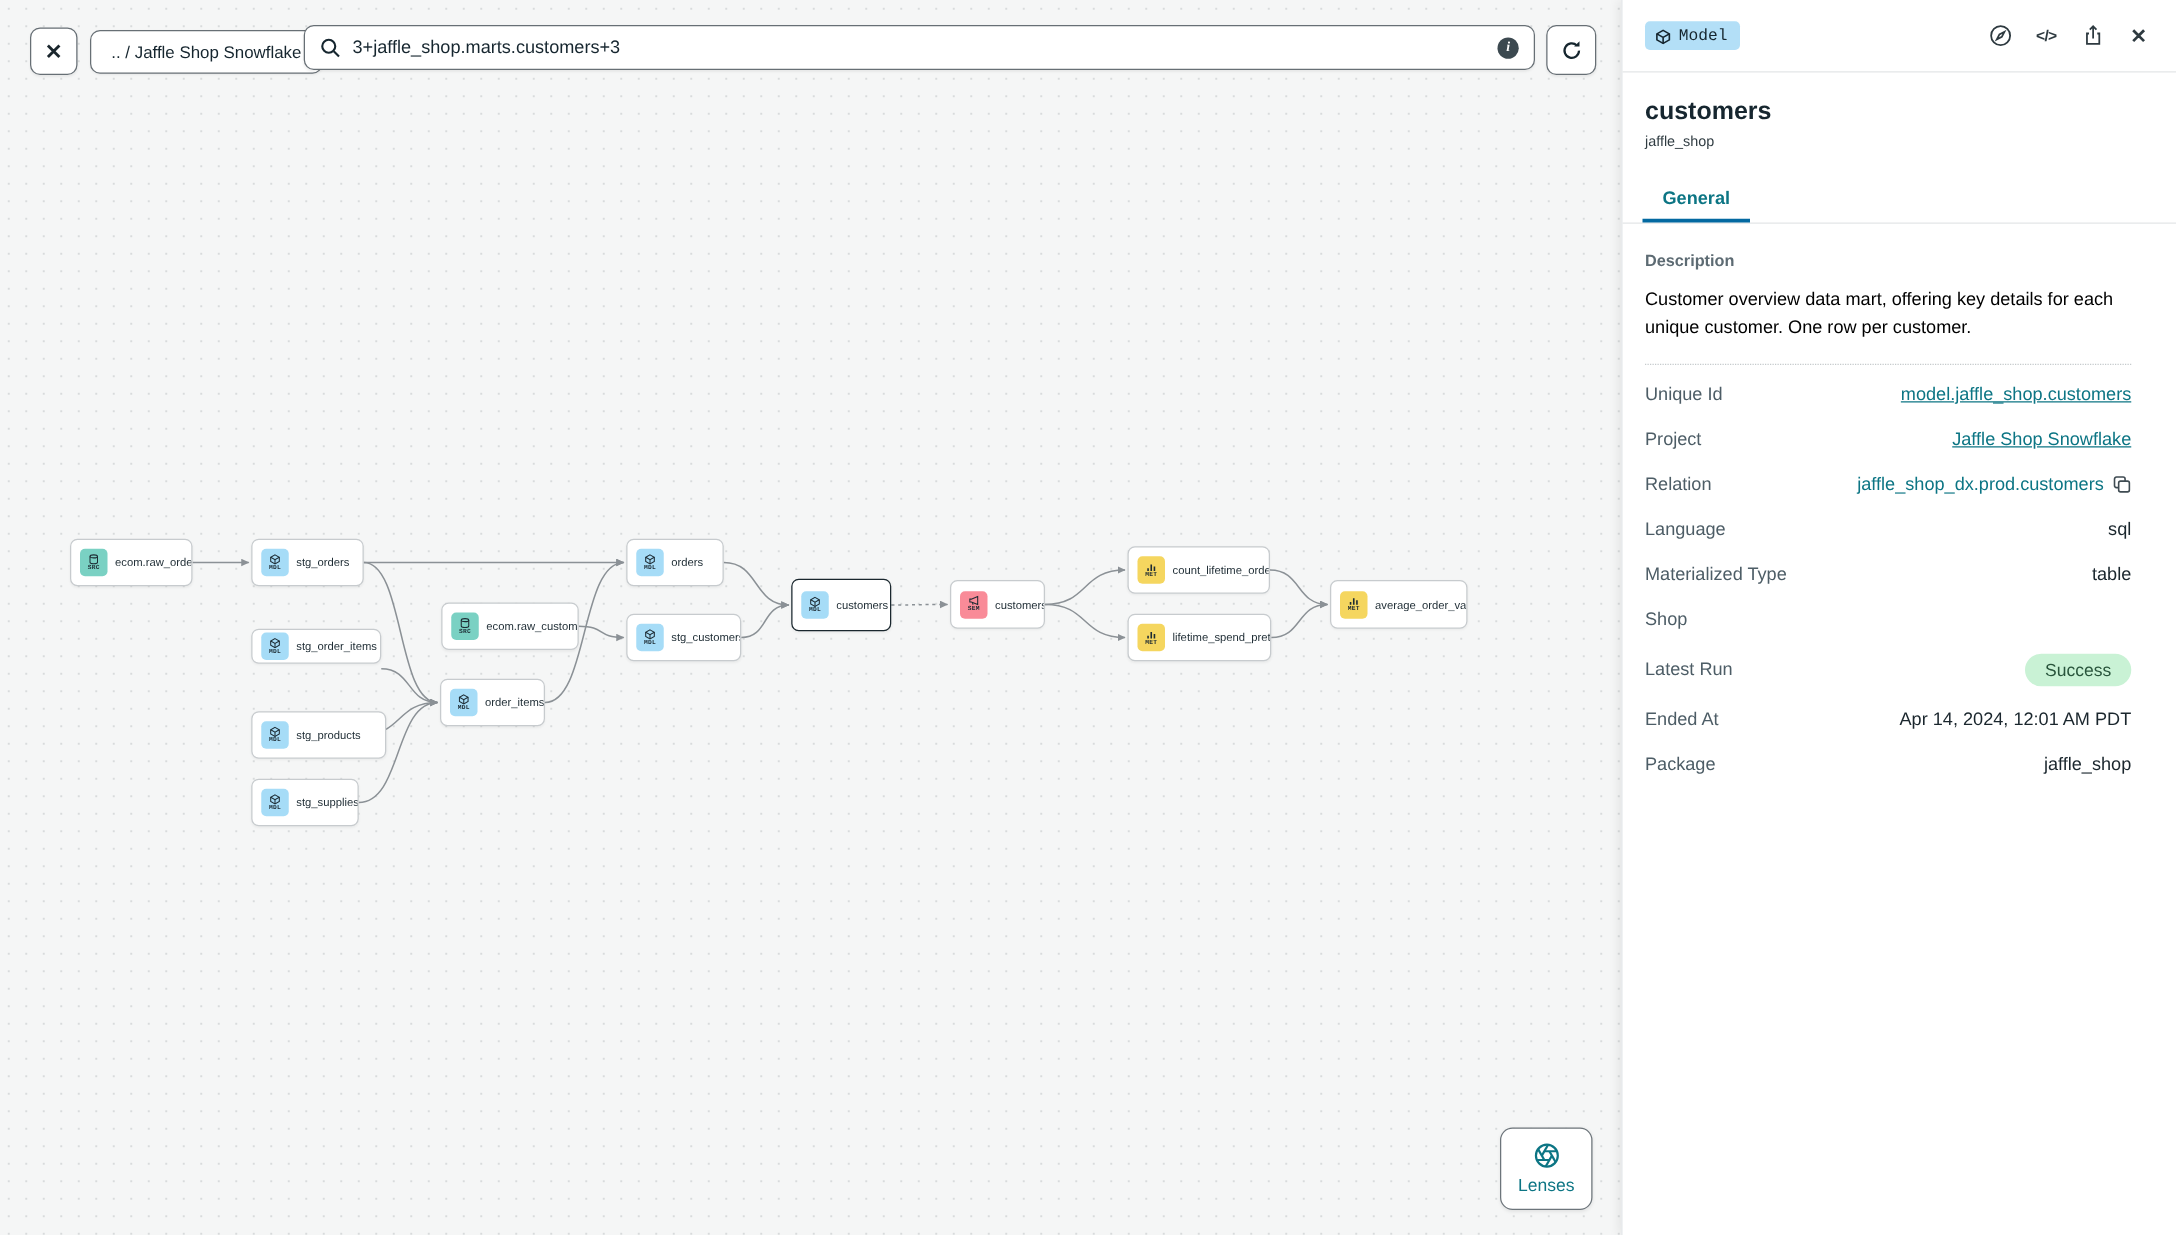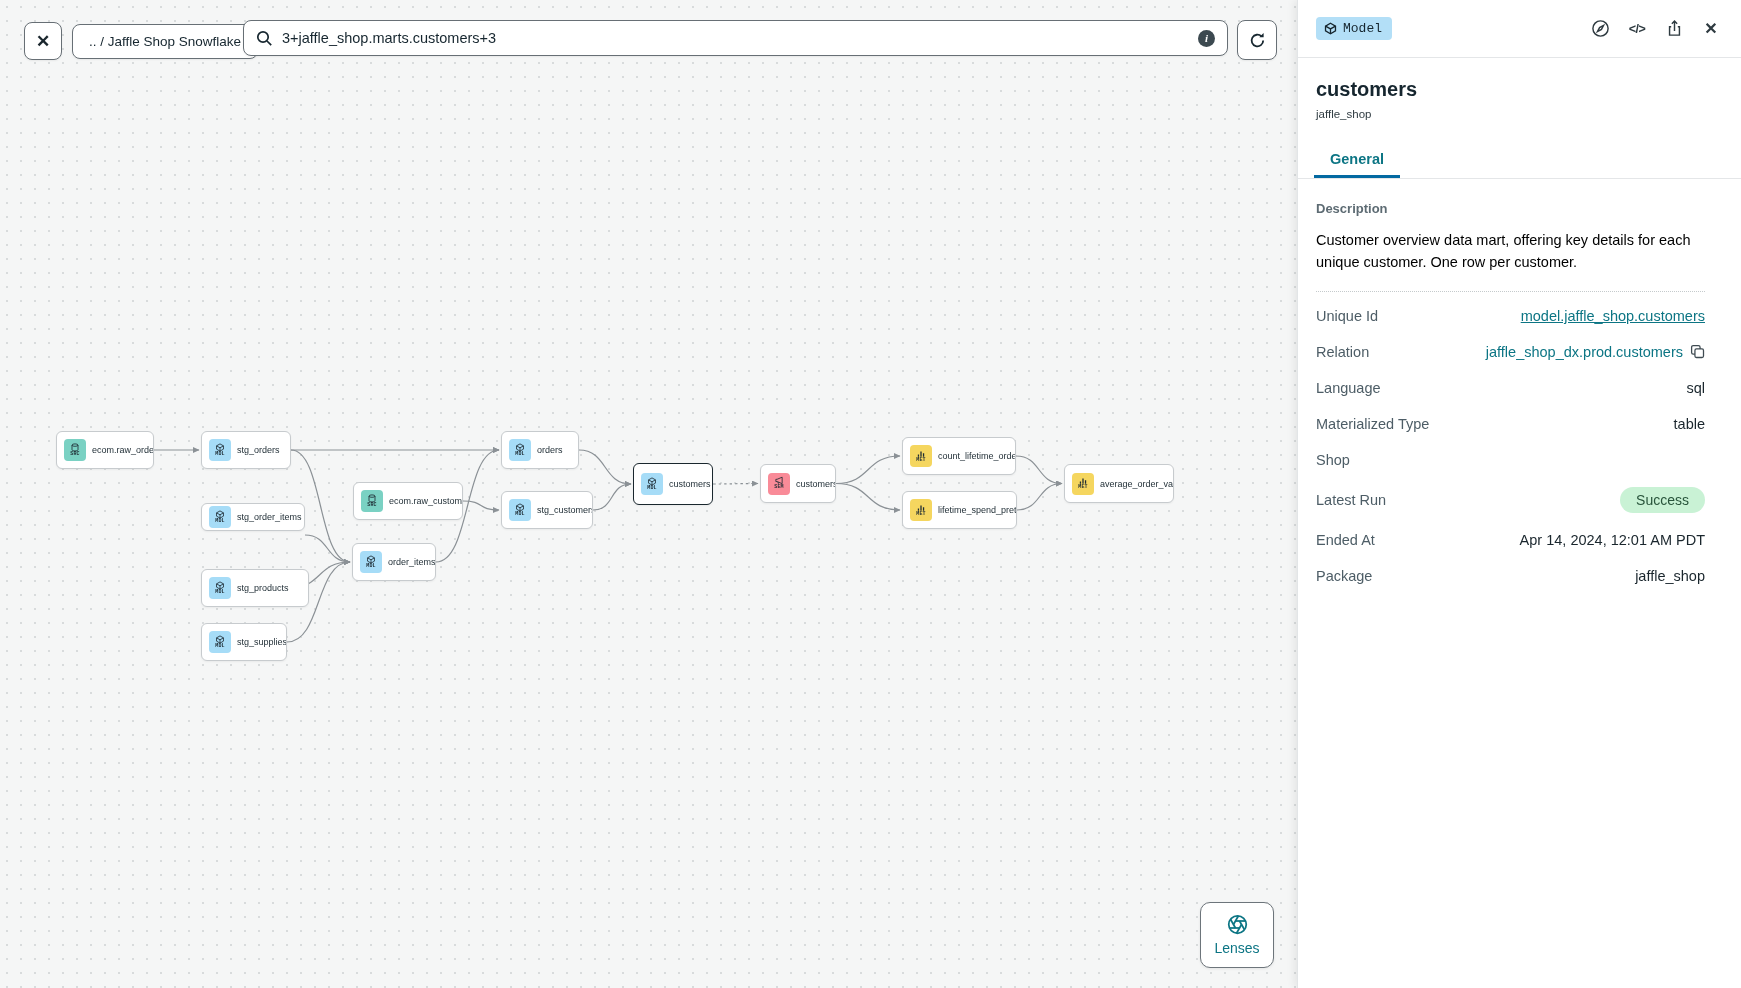--- a/index.html
+++ b/index.html
@@ -47,21 +47,21 @@
     align-items:center; justify-content:center; gap:5px; cursor:pointer; }
   .lenses-btn span { color:#0c7584; font-size:14px; }
   .lenses-btn svg { width:21px; height:21px; stroke:#0c7584; fill:none; stroke-width:2; }
 
   
   .panel { position:absolute; left:1297px; top:0; width:444px; height:988px; background:#fff;
     border-left:1px solid #e2e5e7; box-shadow:-3px 0 8px rgba(0,0,0,.07);
     display:flex; flex-direction:column; }
   .panel-header { height:58px; flex:none; display:flex; align-items:center;
     justify-content:space-between; padding:0 20px 0 18px; border-bottom:1px solid #e4e6e8; }
-  .model-badge { display:flex; align-items:center; gap:6px; background:#b3dff7;
+  .model-badge { display:flex; align-items:flex-end; gap:6px; background:#b3dff7;
     border-radius:4px; padding:4px 10px 4px 8px;
     font:13px "Liberation Mono", monospace; color:#16262f; }
   .model-badge svg { width:13px; height:13px; stroke:#16262f; fill:none; stroke-width:1.2; }
   .panel-actions { display:flex; align-items:center; gap:17px; }
   .pa-icon { width:20px; height:20px; display:flex; align-items:center; justify-content:center;
     cursor:pointer; color:#2e3a40; }
   .pa-icon svg { width:19px; height:19px; stroke:#2e3a40; fill:none; stroke-width:1.5; }
   .code-glyph { font:bold 12.5px "Liberation Sans",sans-serif; letter-spacing:-.5px; }
   .x-glyph { font-size:16px; font-weight:bold; }
 
@@ -336,20 +336,24 @@
   <div class="panel-content">
     <div class="section-label">Description</div>
     <div class="description">Customer overview data mart, offering key details for each unique customer. One row per customer.</div>
     <div class="dotted-div"></div>
     <div id="fields">
         <div class="field-row">
           <span class="f-label">Unique Id</span>
           <span class="f-link">model.jaffle_shop.customers</span>
         </div>
         <div class="field-row">
+          <span class="f-label">Project</span>
+          <span class="f-link">Jaffle Shop Snowflake</span>
+        </div>
+        <div class="field-row">
           <span class="f-label">Relation</span>
           <span class="f-copy-wrap">
             <span class="f-teal">jaffle_shop_dx.prod.customers</span>
             <span class="copy-icon">
               <svg viewBox="0 0 14 14">
                 <rect x="4.6" y="4.6" width="8" height="8" rx="1.4"></rect>
                 <path d="M9.4 4.6 V3 A1.5 1.5 0 0 0 7.9 1.5 H3 A1.5 1.5 0 0 0 1.5 3 V7.9 A1.5 1.5 0 0 0 3 9.4 H4.6"></path>
               </svg>
             </span>
           </span>

